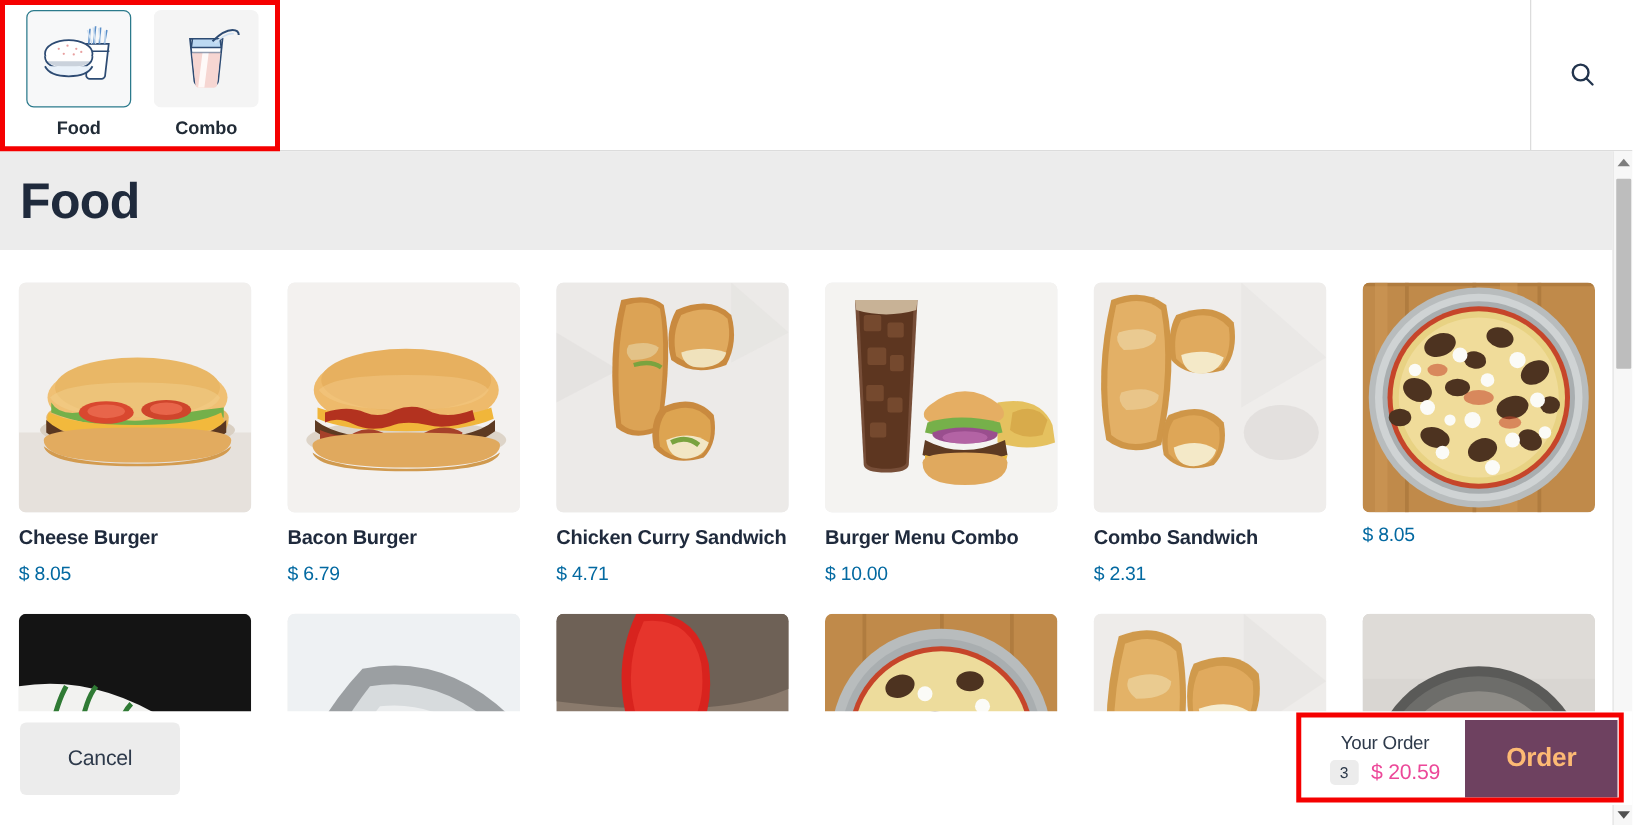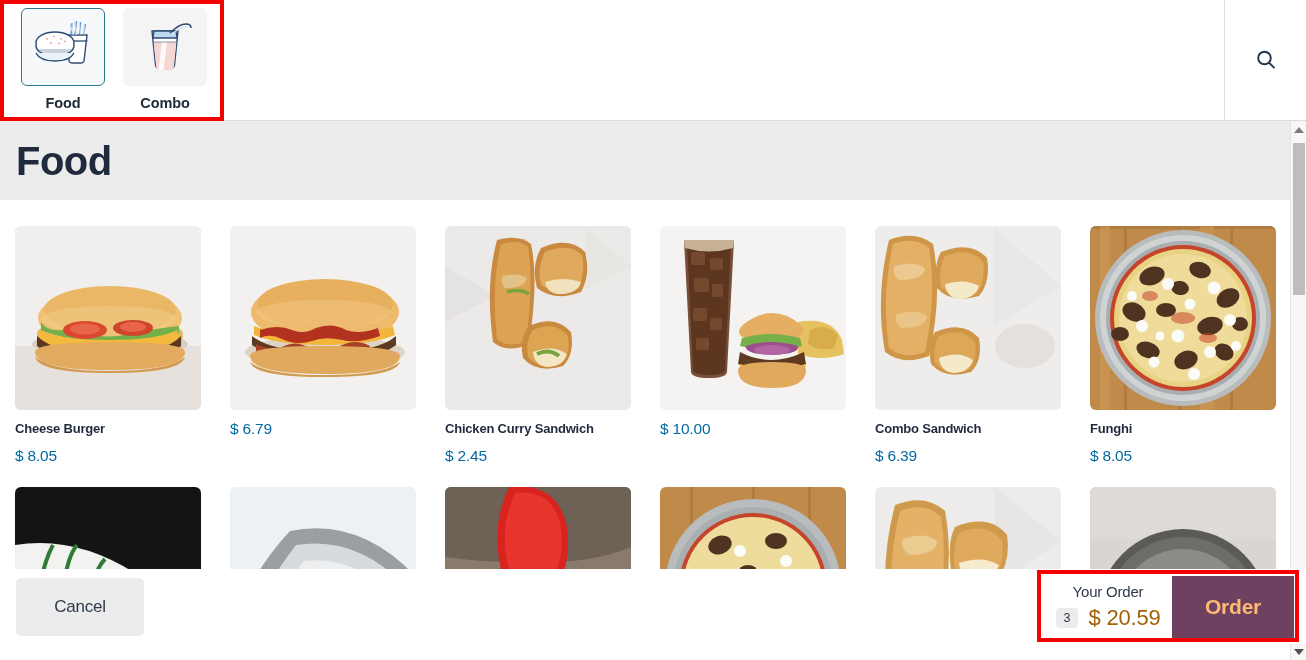--- a/index.html
+++ b/index.html
@@ -65,21 +65,21 @@
     display: grid; grid-template-columns: repeat(6, 186px);
     column-gap: 29px; row-gap: 22px; padding: 26px 0 0 15px;
   }
   .card { width: 186px; cursor: pointer; }
   .card-img {
     width: 186px; height: 184px; border-radius: 6px; overflow: hidden;
     position: relative; background: #efefef;
   }
   .card-img svg { display:block; width:100%; height:100%; }
   .card-name {
-    margin-top: 11px; font-size: 13px; font-weight: 700; color: #1f2a3c;
+    margin-top: 11px; font-size: 16px; font-weight: 700; color: #1f2a3c;
     line-height: 1.26; letter-spacing: -0.2px;
   }
   .card-price {
     margin-top: 10px; font-size: 15.5px; color: #0369a1; letter-spacing: -0.2px;
   }
 
   
   .scrollbar {
     position: absolute; top: 121px; right: 0; width: 16px; height: 539px;
     background: #f7f7f7; border-left: 1px solid #e4e4e4; z-index: 12;
@@ -115,21 +115,21 @@
   .order-summary {
     width: 128px; background: #ffffff; display: flex; flex-direction: column;
     align-items: center; justify-content: center; gap: 5px; cursor: pointer;
   }
   .order-summary-title { font-size: 15px; color: #2e3a4b; letter-spacing: -0.2px; }
   .order-summary-row { display: flex; align-items: center; gap: 10px; }
   .order-badge {
     background: #ececec; border-radius: 4px; padding: 2px 8px;
     font-size: 12.5px; color: #2e3a4b; line-height: 1.3;
   }
-  .order-total { font-size: 22px; color: #a16207; letter-spacing: -0.2px; }
+  .order-total { font-size: 17px; color: #ec4899; letter-spacing: -0.2px; }
   .order-btn {
     width: 122px; background: #6e4160; border: none; cursor: pointer;
     color: #fdba74; font-family: "Liberation Sans", sans-serif;
     font-size: 21px; letter-spacing: -0.2px;
     display: flex; align-items: center; justify-content: center; font-weight: bold;
   }
   .order-hl {
     position: absolute; right: 7px; bottom: 2px; width: 262px; height: 72px;
     border: 4px solid #f50000; pointer-events: none; z-index: 25;
   }
@@ -245,20 +245,21 @@
             <ellipse cx="95" cy="78" rx="68" ry="25" fill="#e7b05f"></ellipse>
             <path d="M25 86 q12 16 70 16 q58 0 66 -16 q-8 -12 -66 -12 q-58 0 -70 12z" fill="#f4cd8a" opacity="0.45"></path>
             <path d="M24 100 q22 8 71 8 q49 0 68 -8 l2 9 q-22 10 -70 10 q-48 0 -71 -10z" fill="#f1b63a"></path>
             <path d="M30 104 q18 -6 32 0 q12 5 24 -2 q16 -6 30 2 q14 5 32 -2 l2 8 q-22 8 -38 4 q-18 -4 -30 1 q-16 5 -30 -2 q-12 -6 -22 -1z" fill="#b3321f"></path>
             <path d="M22 110 q20 16 73 16 q53 0 71 -16 l0 9 q-22 17 -71 17 q-49 0 -73 -17z" fill="#5d3a22"></path>
             <path d="M26 118 q18 8 28 2 q12 -6 26 2 q14 7 30 -2 q16 -8 30 0 l-2 8 q-18 -6 -30 2 q-14 8 -30 0 q-14 -7 -26 0 q-12 6 -26 -4z" fill="#a6412a"></path>
             <path d="M20 130 q0 18 75 18 q75 0 75 -18 q0 -10 -75 -10 q-75 0 -75 10z" fill="#e0a95e"></path>
             <path d="M20 136 q16 13 75 13 q59 0 75 -13 q-4 15 -75 15 q-71 0 -75 -15z" fill="#d09a4f"></path>
           </svg>
         </div>
+        <div class="card-name">Bacon Burger</div>
         <div class="card-price">$ 6.79</div>
       </div>
 
       <div class="card">
         <div class="card-img">
           <svg viewBox="0 0 186 184" preserveAspectRatio="none">
             <rect width="186" height="184" fill="#eceae8"></rect>
             <path d="M0 40 l50 30 -50 26z" fill="#e2e0de" opacity="0.7"></path>
             <path d="M140 0 l46 40 -46 24z" fill="#e4e2e0" opacity="0.6"></path>
             <path d="M52 14 q22 -6 34 4 q8 36 -2 100 q-22 10 -36 -2 q-8 -58 4 -102z" fill="#c98a3f"></path>
@@ -268,21 +269,21 @@
             <path d="M100 26 q24 -10 37 3 q4 18 -4 33 q-22 8 -37 -3 q-4 -18 4 -33z" fill="#e0aa5e"></path>
             <path d="M100 56 q18 -6 36 0 q-2 10 -18 12 q-16 1 -18 -12z" fill="#f0e2bc"></path>
             <path d="M84 100 q26 -12 42 6 q4 22 -8 34 q-26 8 -40 -8 q-4 -20 6 -32z" fill="#c98a3f"></path>
             <path d="M88 104 q22 -10 35 6 q3 18 -7 28 q-22 6 -33 -7 q-3 -17 5 -27z" fill="#ddA451"></path>
             <path d="M88 126 q20 -8 34 2 q-4 12 -18 13 q-14 0 -16 -15z" fill="#f2e6c4"></path>
             <path d="M92 128 q12 -6 22 2" stroke="#7aa33f" stroke-width="4" fill="none"></path>
             <path d="M62 66 q14 -4 22 2" stroke="#7aa33f" stroke-width="3.5" fill="none"></path>
           </svg>
         </div>
         <div class="card-name">Chicken Curry Sandwich</div>
-        <div class="card-price">$ 2.45</div>
+        <div class="card-price">$ 4.71</div>
       </div>
 
       <div class="card">
         <div class="card-img">
           <svg viewBox="0 0 186 184" preserveAspectRatio="none">
             <rect width="186" height="184" fill="#f4f3f1"></rect>
             <path d="M24 14 h50 l-7 132 q-1 6 -18 6 q-17 0 -18 -6z" fill="#6b4028" opacity="0.92"></path>
             <path d="M27 16 h44 l-6 128 q-1 5 -16 5 q-15 0 -16 -5z" fill="#5d3620"></path>
             <g fill="#8a5a3a" opacity="0.55">
               <rect x="31" y="26" width="14" height="13" rx="2"></rect>
@@ -298,20 +299,21 @@
             <path d="M150 104 q18 -8 28 6 l-4 12 q-16 4 -26 -4z" fill="#d8ab4b"></path>
             <path d="M84 98 q28 -22 56 0 q8 10 -4 14 q-26 8 -52 0 q-10 -6 0 -14z" fill="#e5ae63"></path>
             <path d="M82 112 q26 -8 58 0 l2 8 q-30 8 -62 0z" fill="#76b04a"></path>
             <path d="M86 120 q24 -8 52 0 q2 8 -26 9 q-28 -1 -26 -9z" fill="#9a4e8e"></path>
             <ellipse cx="112" cy="124" rx="18" ry="5" fill="#c06fb0" opacity="0.65"></ellipse>
             <path d="M80 126 q30 16 64 0 l2 12 q-34 14 -68 0z" fill="#5e3a22"></path>
             <path d="M80 138 q32 10 66 0 l-2 8 q-32 8 -64 0z" fill="#eab93c"></path>
             <path d="M78 144 q0 18 34 18 q34 0 34 -18 q0 -8 -34 -8 q-34 0 -34 8z" fill="#e0a95e"></path>
           </svg>
         </div>
+        <div class="card-name">Burger Menu Combo</div>
         <div class="card-price">$ 10.00</div>
       </div>
 
       <div class="card">
         <div class="card-img">
           <svg viewBox="0 0 186 184" preserveAspectRatio="none">
             <rect width="186" height="184" fill="#efedeb"></rect>
             <path d="0 0" fill="none"></path>
             <path d="M118 0 l68 60 -68 40z" fill="#e6e4e2" opacity="0.6"></path>
             <path d="M14 14 q26 -10 44 4 q10 50 -4 112 q-26 10 -44 -4 q-10 -54 4 -112z" fill="#cf9648"></path>
@@ -321,21 +323,21 @@
             <path d="M66 26 q30 -12 46 6 q4 24 -8 38 q-28 8 -42 -8 q-4 -22 4 -36z" fill="#cf9648"></path>
             <path d="M70 30 q25 -10 38 6 q3 20 -7 32 q-23 6 -35 -7 q-3 -19 4 -31z" fill="#e0aa5e"></path>
             <path d="M70 58 q20 -6 34 2 q-4 12 -18 13 q-14 0 -16 -15z" fill="#f4e9c8"></path>
             <path d="M60 106 q28 -12 44 6 q4 22 -8 34 q-26 8 -40 -8 q-4 -20 4 -32z" fill="#cf9648"></path>
             <path d="M64 110 q23 -10 36 6 q3 18 -7 28 q-22 6 -33 -7 q-3 -17 4 -27z" fill="#deA657"></path>
             <path d="M64 132 q20 -8 34 2 q-4 12 -18 13 q-14 0 -16 -15z" fill="#f4e9c8"></path>
             <ellipse cx="150" cy="120" rx="30" ry="22" fill="#d8d6d4" opacity="0.55"></ellipse>
           </svg>
         </div>
         <div class="card-name">Combo Sandwich</div>
-        <div class="card-price">$ 6.39</div>
+        <div class="card-price">$ 2.31</div>
       </div>
 
       <div class="card">
         <div class="card-img">
           <svg viewBox="0 0 186 184" preserveAspectRatio="none">
             <rect width="186" height="184" fill="#c08a4a"></rect>
             <g fill="#b07c3f">
               <rect x="0" y="0" width="186" height="3"></rect>
               <rect x="34" y="0" width="3" height="184"></rect>
               <rect x="88" y="0" width="3" height="184"></rect>
@@ -379,21 +381,20 @@
               <circle cx="146" cy="120" r="5"></circle>
                 <circle cx="70" cy="110" r="4.5"></circle>
             </g>
             <g fill="#c6452a" opacity="0.55">
               <ellipse cx="93" cy="92" rx="12" ry="6"></ellipse>
               <ellipse cx="60" cy="70" rx="8" ry="5"></ellipse>
               <ellipse cx="118" cy="112" rx="9" ry="5"></ellipse>
             </g>
           </svg>
         </div>
-        <div class="card-name">Funghi</div>
         <div class="card-price">$ 8.05</div>
       </div>
 
       <div class="card">
         <div class="card-img">
           <svg viewBox="0 0 186 184" preserveAspectRatio="none">
             <rect width="186" height="184" fill="#141414"></rect>
             <path d="M0 58 q60 -10 120 28 q40 26 66 46 l0 52 h-186z" fill="#f2f2f0"></path>
             <g stroke="#2f7a34" stroke-width="4" fill="none">
               <path d="M24 102 q6 -30 14 -44"></path>

